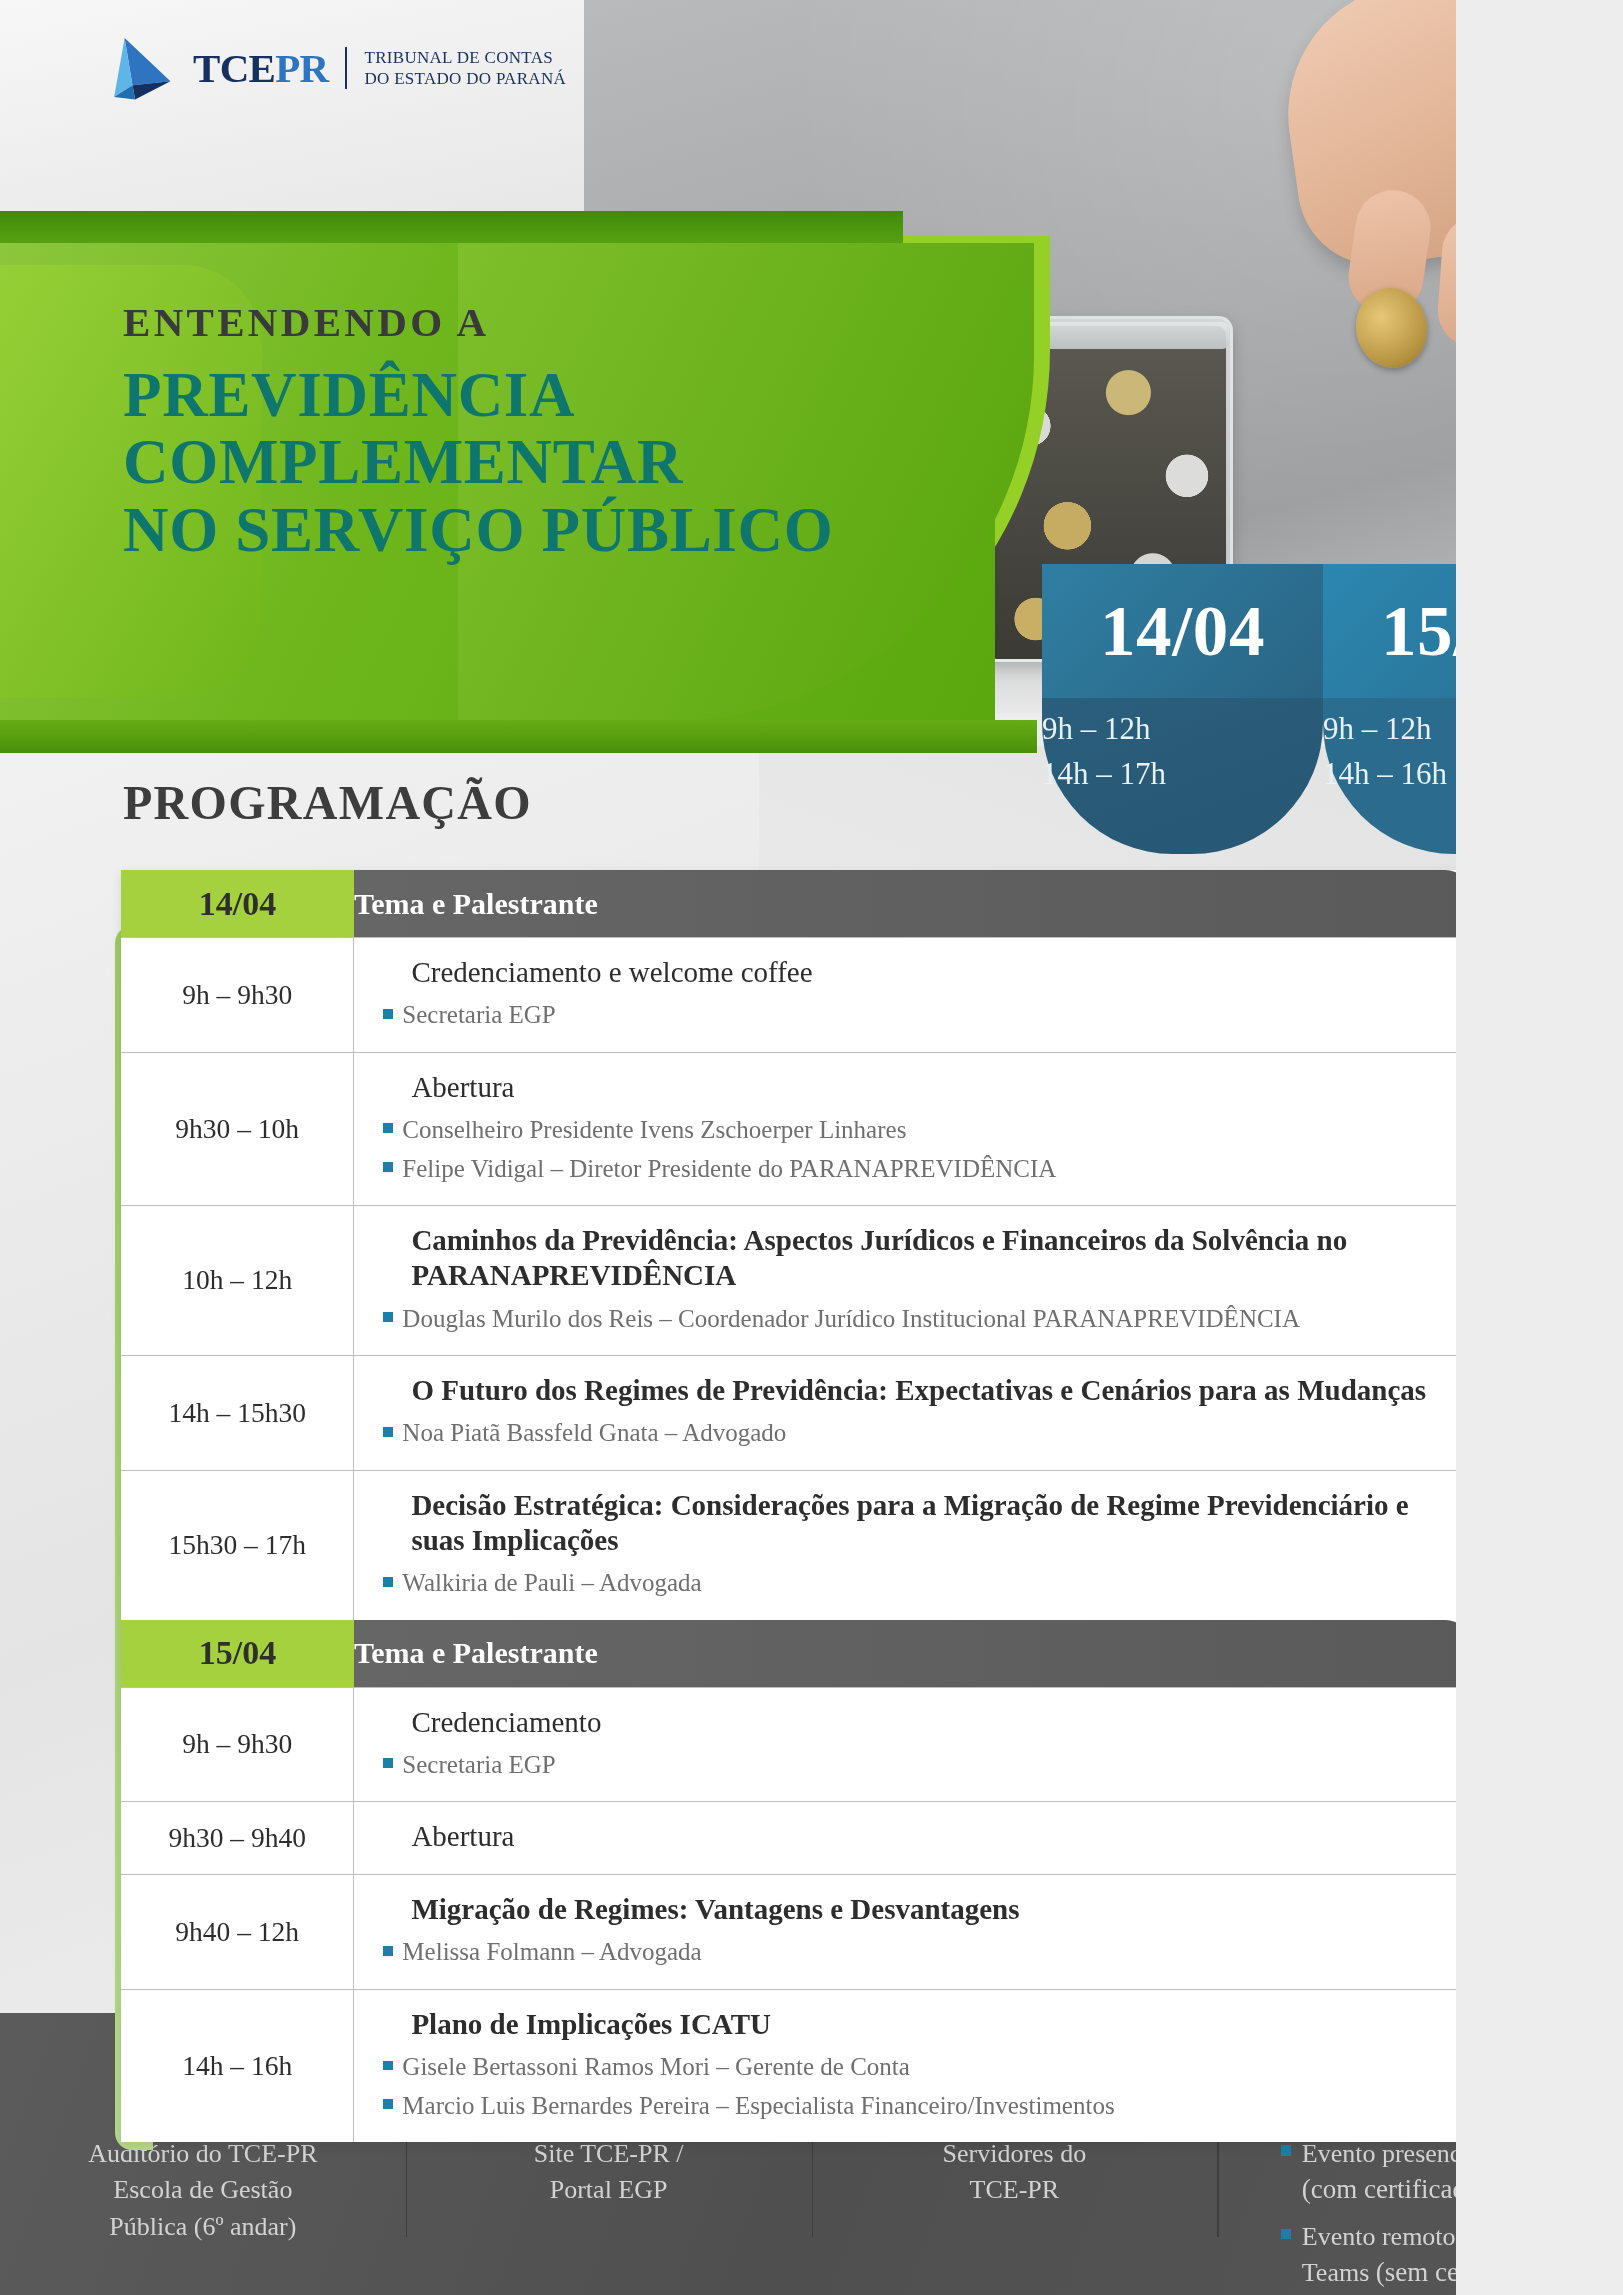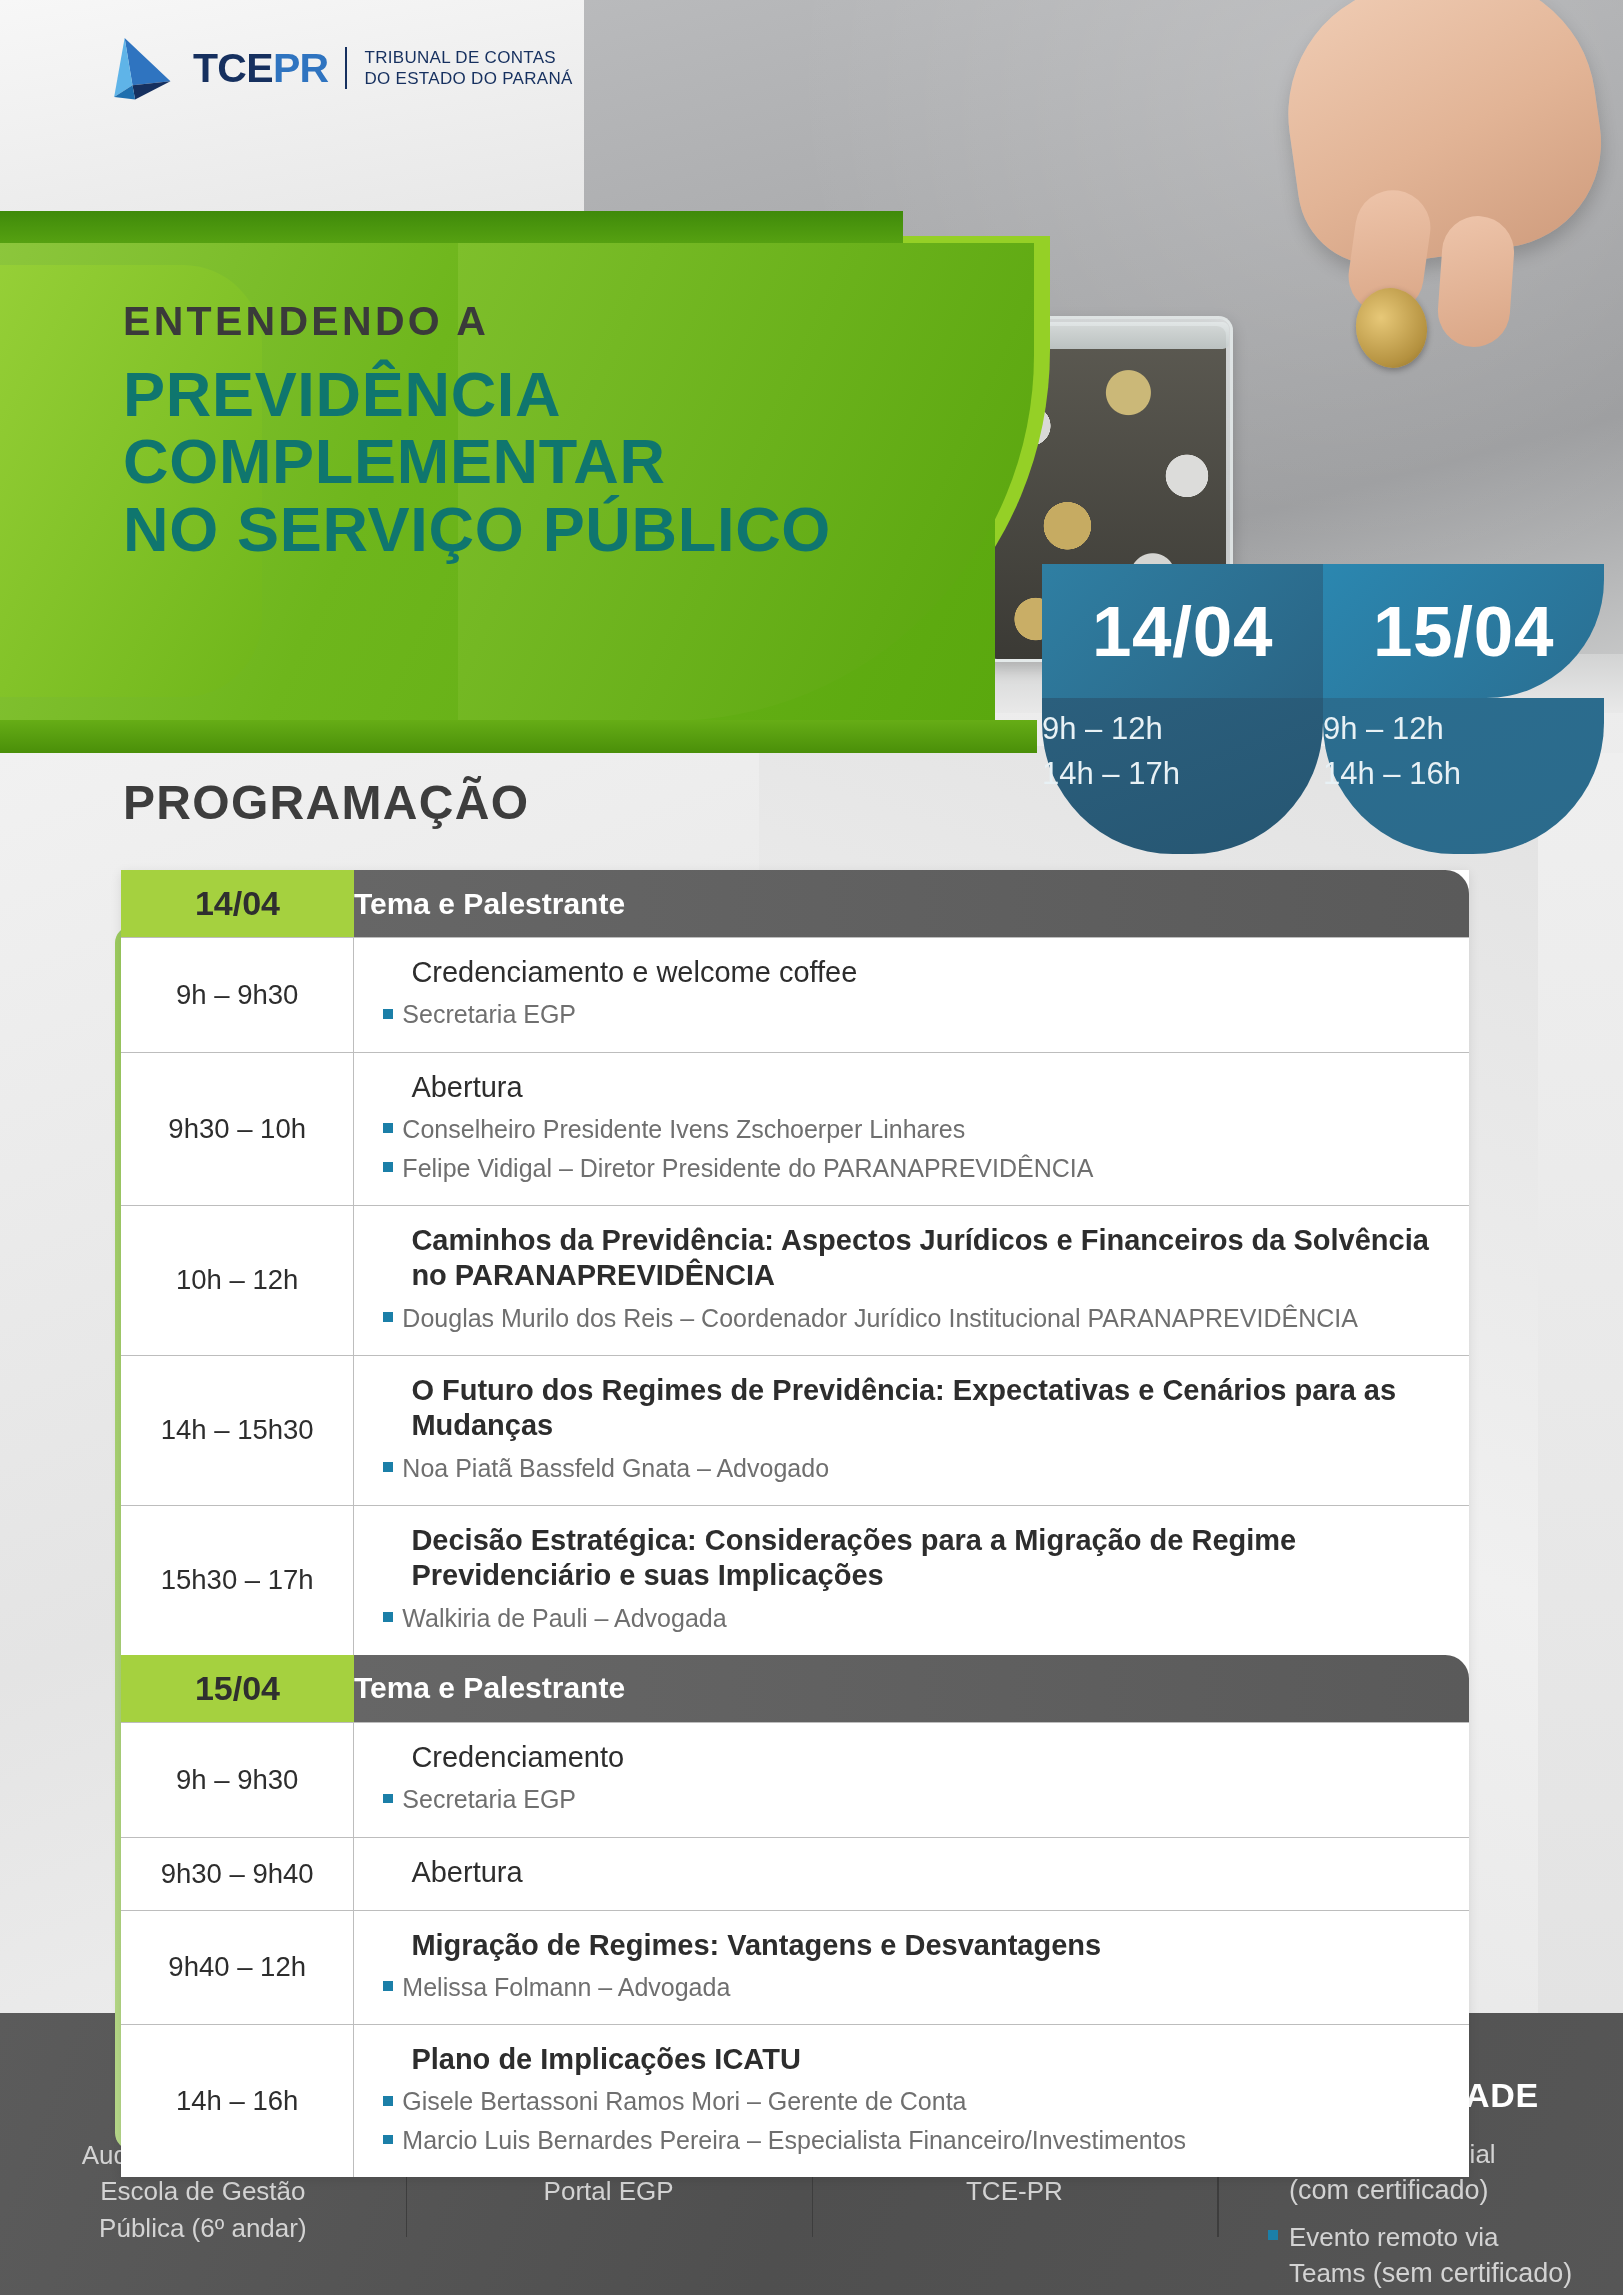--- a/index.html
+++ b/index.html
@@ -2,21 +2,21 @@
 <html style="font-size:10.5px"><head>
 <meta charset="utf-8">
 <style>
   html,body{margin:0;padding:0;}
   body{
     width:1623px;height:2295px;
     font-family:"Liberation Sans", sans-serif;
     background:#ededed;
     overflow:hidden;
   }
-  .poster{position:relative;width:1623px;height:2295px;overflow:hidden;background:#eeeeee;}
+  .poster{position:relative;width:1456px;height:2295px;overflow:hidden;background:#eeeeee;font-family:Liberation Serif, serif;}
 
   
   .bg-base{position:absolute;inset:0;background:linear-gradient(180deg,#f3f3f3 0%,#eaeaea 45%,#f7f7f7 100%);}
   .bg-col-a{position:absolute;left:0;top:753px;width:759px;height:1263px;
     background:linear-gradient(160deg,#f1f1f1 0%,#e4e4e4 60%,#efefef 100%);}
   .bg-col-b{position:absolute;left:759px;top:746px;width:779px;height:1269px;
     background:linear-gradient(200deg,#e2e2e2 0%,#f0f0f0 55%,#e6e6e6 100%);}
   .bg-col-c{position:absolute;left:1538px;top:753px;width:86px;height:1263px;
     background:linear-gradient(180deg,#efefef,#e3e3e3);}
   .bg-band-top{position:absolute;left:0;top:0;width:1623px;height:216px;

